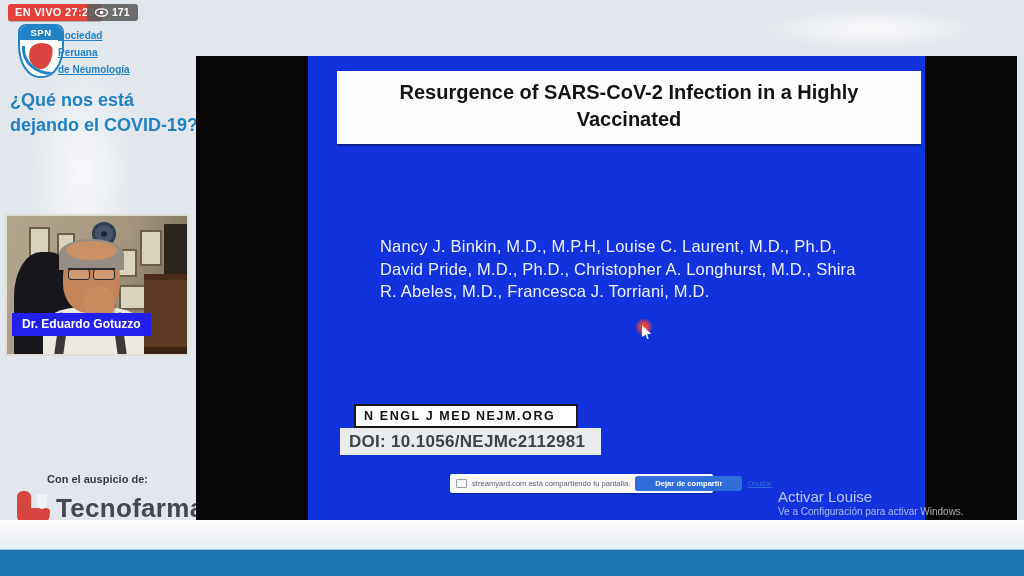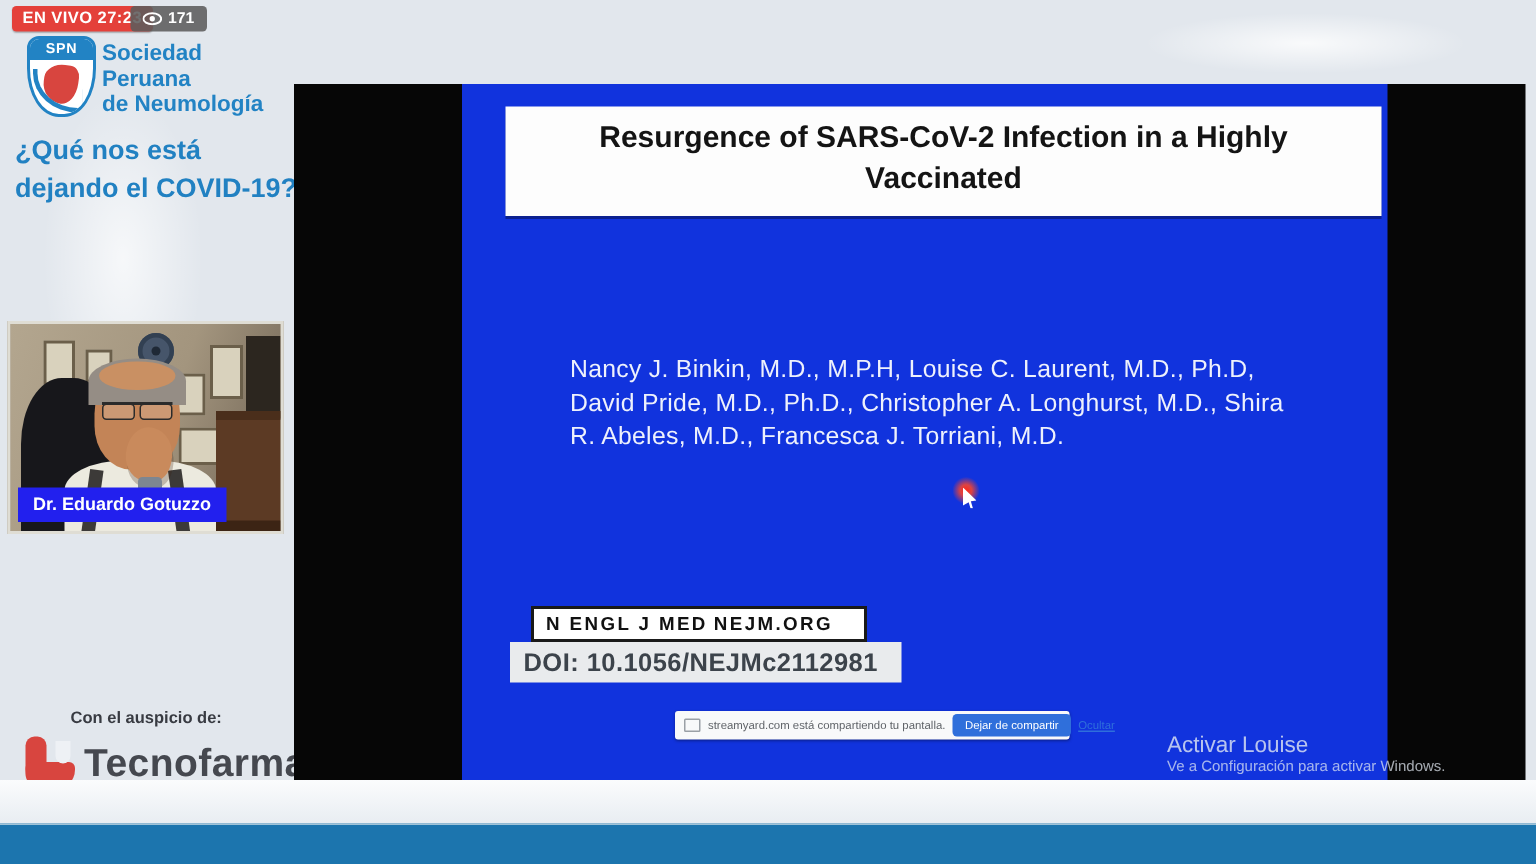--- a/index.html
+++ b/index.html
@@ -22,21 +22,21 @@
 
   
   .shield{left:18px;top:24px;width:46px;height:54px;background:#fff;border:2.5px solid #2283c4;
     border-radius:8px 8px 46% 46%/8px 8px 60% 60%;box-sizing:border-box;overflow:hidden;}
   .shield-band{position:absolute;left:0;top:0;right:0;height:14px;background:#2283c4;color:#fff;
     font-size:9.5px;font-weight:bold;text-align:center;line-height:14px;letter-spacing:.5px;}
   .peru{position:absolute;left:9px;top:17px;width:23px;height:26px;background:#d8453f;
     border-radius:58% 30% 45% 60%/40% 30% 60% 55%;transform:rotate(8deg);}
   .swoosh{position:absolute;left:2px;top:20px;width:30px;height:26px;border:3px solid #2283c4;border-right:none;
     border-top:none;border-radius:0 0 0 90%;}
-  .org-name{left:68px;top:27px;color:#2283c4;font-size:15px;font-weight:bold;line-height:17px;}
+  .org-name{left:58px;top:27px;color:#2283c4;font-size:10px;font-weight:bold;line-height:17px;text-decoration:underline;}
   .tagline{left:10px;top:88px;color:#2181c2;font-size:18px;font-weight:bold;line-height:25px;}
 
   
   .webcam{left:5px;top:214px;width:184px;height:142px;border:2px solid #dfddd4;background:#9b8d78;
     box-sizing:border-box;overflow:hidden;}
   .cam-wall{position:absolute;inset:0;background:linear-gradient(110deg,#b3a68f 0%,#a3957e 55%,#6d6152 100%);}
   .frame{position:absolute;background:#d9d2bd;border:2px solid #6b5f4a;box-sizing:border-box;}
   .fan{position:absolute;left:47%;top:4%;width:24px;height:24px;border-radius:50%;background:#46556a;
     box-shadow:inset 0 0 0 3px #324052;}
   .fan:after{content:"";position:absolute;left:9px;top:9px;width:6px;height:6px;border-radius:50%;background:#1f2936;}
@@ -50,21 +50,21 @@
   .head{position:absolute;left:31%;top:20%;width:32%;height:50%;background:#c38457;border-radius:46% 46% 42% 42%;}
   .hair{position:absolute;left:29%;top:17%;width:36%;height:22%;background:#958d85;border-radius:50% 50% 0 0;}
   .scalp{position:absolute;left:33%;top:18%;width:28%;height:14%;background:#c99063;border-radius:50%;}
   .glasses{position:absolute;left:34%;top:38%;width:26%;height:8%;border-top:2.5px solid #2b2b2b;}
   .glasses:before,.glasses:after{content:"";position:absolute;top:-1px;width:42%;height:9px;
     border:1.5px solid #2b2b2b;border-radius:3px;background:rgba(250,250,250,.18);}
   .glasses:before{left:0;} .glasses:after{right:0;}
   .hand{position:absolute;left:43%;top:50%;width:17%;height:26%;background:#c98a5c;border-radius:45% 55% 40% 50%;
     transform:rotate(14deg);box-shadow:2px 4px 0 rgba(60,30,10,.25);}
   .wrist{position:absolute;left:47%;top:74%;width:9%;height:7%;background:#7d8691;border-radius:3px;}
-  .speaker-label{left:5px;bottom:6px;background:#2220ee;color:#fff;font-size:12px;font-weight:bold;
+  .speaker-label{left:5px;bottom:18px;background:#2220ee;color:#fff;font-size:12px;font-weight:bold;
     padding:4px 10px 5px;}
 
   
   .sponsor-heading{left:0;top:473px;width:195px;text-align:center;color:#383b42;font-size:11px;font-weight:bold;}
   .tf-icon{left:17px;top:491px;width:34px;height:36px;}
   .tf-bar{position:absolute;left:0;top:0;width:40%;height:92%;background:#d8453f;border-radius:6px 6px 0 8px;}
   .tf-bowl{position:absolute;left:0;bottom:0;width:96%;height:52%;background:#d8453f;border-radius:4px 4px 14px 14px;}
   .tf-hole{position:absolute;right:12%;top:8%;width:30%;height:42%;background:#eef1f5;border-radius:0 0 6px 6px;}
   .tf-name{left:56px;top:493px;color:#45484f;font-size:26px;font-weight:600;letter-spacing:.3px;}
   .tf-region{left:147px;top:520px;color:#e05048;font-size:10px;font-weight:600;}
@@ -87,22 +87,22 @@
     color:#111;font-size:12.5px;font-weight:bold;letter-spacing:1.6px;white-space:nowrap;}
   .doi-box{position:absolute;left:32px;top:372px;width:261px;height:27px;background:#e9ebed;
     display:flex;align-items:center;padding:0 9px;box-sizing:border-box;color:#3c434b;font-size:17px;
     font-weight:bold;letter-spacing:.3px;white-space:nowrap;}
 
   
   .share-bar{left:450px;top:474px;width:263px;height:19px;background:#f8f9fa;border-radius:2px;
     box-shadow:0 1px 2px rgba(0,0,0,.35);display:flex;align-items:center;gap:5px;padding:0 6px;box-sizing:border-box;}
   .monitor-icon{width:9px;height:7px;border:1px solid #9aa0a6;border-radius:1px;flex:0 0 auto;}
   .share-msg{color:#5f6368;font-size:7.6px;white-space:nowrap;}
-  .stop-share-btn{background:#2f6fdb;color:#fff;font-size:7.6px;font-weight:normal;border:none;
-    padding:3px 8px;border-radius:3px;white-space:nowrap;cursor:pointer;}
+  .stop-share-btn{background:#2f6fdb;color:#fff;font-size:7.6px;font-weight:bold;border:none;
+    padding:3px 20px;border-radius:3px;white-space:nowrap;cursor:pointer;}
   .hide-link{color:#2f6fdb;font-size:7.6px;text-decoration:underline;white-space:nowrap;cursor:pointer;}
 
   
   .wm1{left:778px;top:488px;color:rgba(226,233,242,.8);font-size:15px;}
   .wm2{left:778px;top:506px;color:rgba(226,233,242,.72);font-size:10px;}
 
   
   .bottom-band{left:0;top:520px;width:1024px;height:29px;background:linear-gradient(#fbfcfd,#e8edf2);}
   .footer-bar{left:0;top:549px;width:1024px;height:27px;background:#1c75ae;border-top:1px solid #9fc3d8;box-sizing:border-box;}
 </style>

